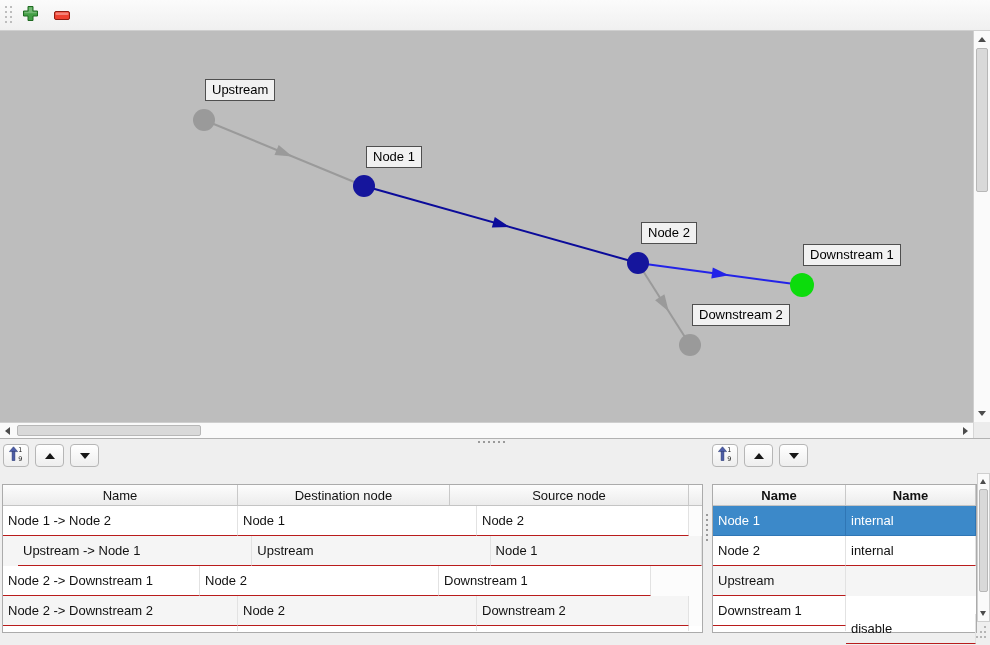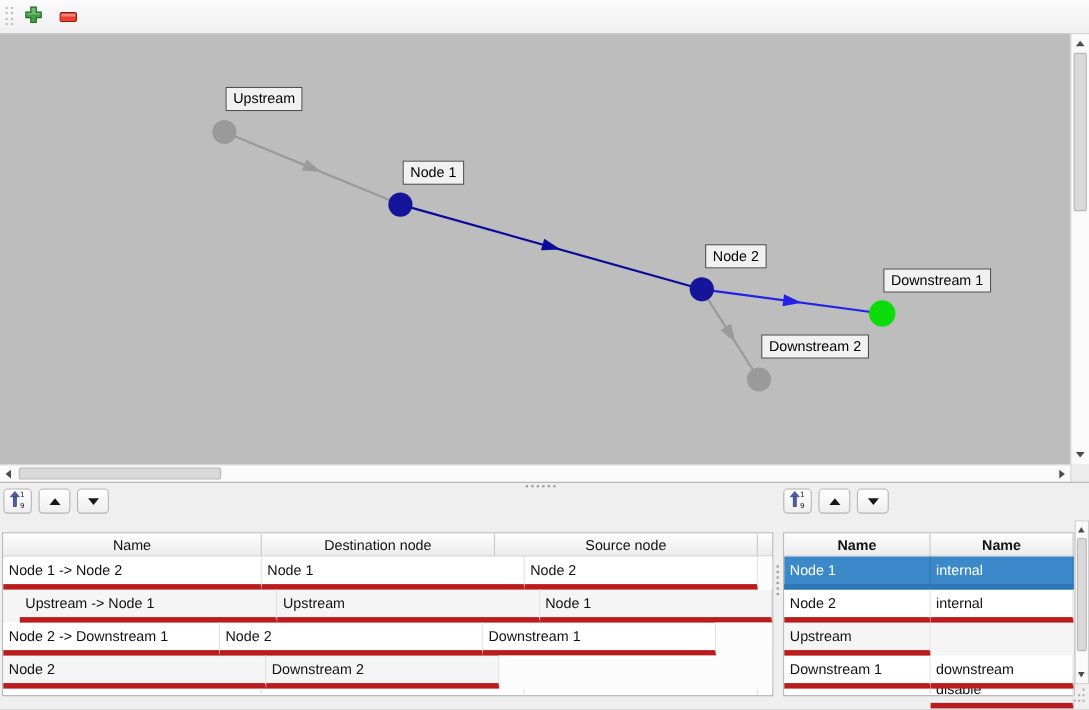--- a/index.html
+++ b/index.html
@@ -56,21 +56,21 @@
   #nodes-table { left:712px; width:265px; height:149px; }
   .thead { display:flex; height:21px; background:linear-gradient(#fdfdfd,#ececec); border-bottom:1px solid #c4c4c4; }
   .thead .hc { height:100%; display:flex; align-items:center; justify-content:center;
     border-right:1px solid #c9c9c9; font-size:13px; color:#111; overflow:hidden; }
   .thead .hc.bold { font-weight:bold; }
   .thead .hc.stub { border-right:none; flex:1; }
   .trow { display:flex; height:30px; background:#fff; }
   .trow.alt { background:#f5f5f5; }
   .trow.sel { color:#fff; }
   .trow .tc { height:100%; display:flex; align-items:center; padding-left:5px;
-    border-right:1px solid #e2e2e2; border-bottom:5px solid #b91c1c; overflow:hidden; white-space:nowrap; }
+    border-right:1px solid #e2e2e2; border-bottom:1px solid #b91c1c; overflow:hidden; white-space:nowrap; }
   .trow.sel .tc { border-right-color:#2f76b5; border-bottom-color:#2f76b5; }
   .trow .tc.stub { border:none; background:#fcfcfc; padding:0; flex:1; }
   .trow.partial { height:5px; } .trow.partial .tc { border-bottom:none; }
   
   .nscroll { position:absolute; left:977px; top:473px; width:13px; height:149px; background:#fafafa; border:1px solid #cfcfcf; }
   .nscroll .a-up { left:2px; top:5px; border-left-width:3.5px; border-right-width:3.5px; }
   .nscroll .a-down { left:2px; bottom:5px; border-left-width:3.5px; border-right-width:3.5px; }
   .nscroll .thumb { left:1px; width:9px; top:15px; height:103px; }
   
   .rgrip { position:absolute; left:972px; top:626px; width:16px; height:14px; }
@@ -202,20 +202,21 @@
       <div class="tc" style="width: 212px;">Node 1</div>
       <div class="tc stub"></div>
     </div>
     <div class="trow">
       <div class="tc" style="width: 197px;">Node 2 -&gt; Downstream 1</div>
       <div class="tc" style="width: 239px;">Node 2</div>
       <div class="tc" style="width: 212px;">Downstream 1</div>
       <div class="tc stub"></div>
     </div>
     <div class="trow alt">
+      <div class="tc" style="width: 235px;">Node 2 -&gt; Downstream 2</div>
       <div class="tc" style="width: 239px;">Node 2</div>
       <div class="tc" style="width: 212px;">Downstream 2</div>
       <div class="tc stub"></div>
     </div>
     <div class="trow partial">
       <div class="tc" style="width: 235px;"></div>
       <div class="tc" style="width: 239px;"></div>
       <div class="tc" style="width: 212px;"></div>
     </div>
   </div>
@@ -231,21 +232,20 @@
     <div class="trow">
       <div class="tc" style="width: 133px;">Node 2</div>
       <div class="tc" style="width: 130px;">internal</div>
     </div>
     <div class="trow alt">
       <div class="tc" style="width: 133px;">Upstream</div>
       <div class="tc" style="width: 130px; margin-top: 48px;">disable</div>
     </div>
     <div class="trow">
       <div class="tc" style="width: 133px;">Downstream 1</div>
-      <div class="tc" style="width: 130px;">downstream</div>
     </div>
     <div class="trow partial">
       <div class="tc" style="width: 133px;"></div>
       <div class="tc" style="width: 130px;"></div>
     </div>
   </div>
 <div class="nscroll">
   <span class="sb-arrow a-up"></span>
   <div class="thumb"></div>
   <span class="sb-arrow a-down"></span>

